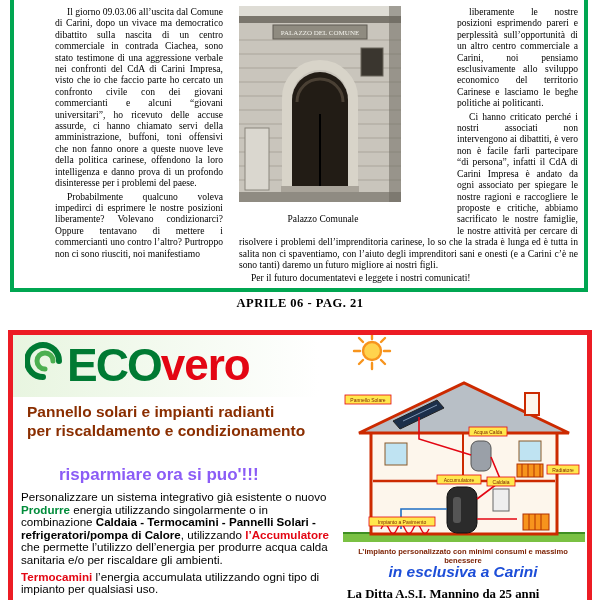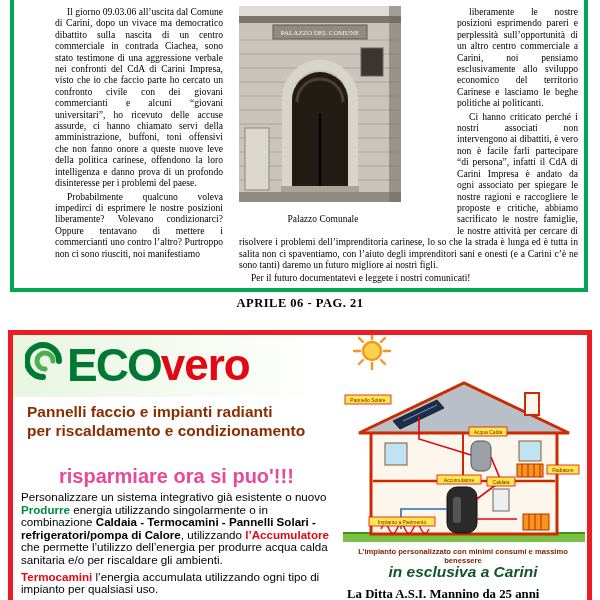--- a/index.html
+++ b/index.html
@@ -32,32 +32,32 @@
     font-family:"Liberation Sans", sans-serif;overflow:hidden;
   }
   .logo-bg{position:absolute;left:0;top:0;width:340px;height:62px;
     background:linear-gradient(90deg,#e8f5e0 0%,#ffffff 90%);}
   .logo{position:absolute;left:12px;top:2px;display:flex;}
   .logo-mark{margin-right:2px;}
   .logo-eco{font-size:46px;font-weight:bold;color:#007a33;letter-spacing:-2px;line-height:56px;}
   .logo-domus{font-size:44px;font-weight:bold;color:#e30613;letter-spacing:-1px;line-height:56px;}
   .ad-headline{position:absolute;left:14px;top:68px;font-size:15.5px;font-weight:bold;
     color:#8a2e00;line-height:18.5px;}
-  .ad-tagline{position:absolute;left:46px;top:130px;font-size:20px;font-weight:bold;color:#ec4899;}
+  .ad-tagline{position:absolute;left:46px;top:130px;font-size:17px;font-weight:bold;color:#8b5cf6;}
   .ad-body{position:absolute;left:8px;top:156px;width:320px;font-size:11.6px;line-height:12.6px;}
   .ad-body p{margin:0 0 4px 0;}
   .b{font-weight:bold;}
   .green-b{font-weight:bold;color:#008c3a;}
   .red-b{font-weight:bold;color:#e30613;}
   .sun{position:absolute;left:334px;top:-4px;}
   .house{position:absolute;left:328px;top:34px;}
   .house-caption{position:absolute;left:326px;top:212px;width:248px;text-align:center;
     font-size:7.6px;font-weight:bold;color:#7a1f00;}
   .exclusive{position:absolute;left:326px;top:228px;width:248px;text-align:center;
-    font-size:15.5px;font-weight:bold;font-style:italic;color:#14532d;}
+    font-size:15.5px;font-weight:bold;font-style:italic;color:#1d4ed8;}
   .company{position:absolute;left:334px;top:252px;width:244px;
     font-family:"Liberation Serif", serif;font-size:12.8px;font-weight:bold;line-height:15px;}
 </style>
 </head>
 <body>
 
 <div class="green-box">
   <div class="article-cols">
     <div class="col-left">
       <p class="art">Il giorno 09.03.06 all’uscita dal Comune di Carini, dopo un vivace ma democratico dibattito sulla nascita di un centro commerciale in contrada Ciachea, sono stato testimone di una aggressione verbale nei confronti del CdA di Carini Impresa, visto che io che faccio parte ho cercato un confronto civile con dei giovani commercianti e alcuni “giovani universitari”, ho ricevuto delle accuse assurde, ci hanno chiamato servi della amministrazione, buffoni, toni offensivi che non fanno onore a queste nuove leve della politica carinese, offendono la loro intelligenza e danno prova di un profondo disinteresse per i problemi del paese.</p>
@@ -119,21 +119,21 @@
   <div class="logo">
     <svg class="logo-mark" width="40" height="48" viewBox="0 0 40 48" xmlns="http://www.w3.org/2000/svg">
       <path d="M34,24 A16,16 0 1 0 18,40" fill="none" stroke="#007a33" stroke-width="6" stroke-linecap="round"></path>
       <path d="M28,24 A8,8 0 1 0 20,32" fill="none" stroke="#4caf50" stroke-width="5" stroke-linecap="round"></path>
     </svg>
     <span class="logo-eco">ECO</span>
       <span class="logo-domus">vero</span>
   </div>
 
   <div class="ad-headline">
-    <div>Pannelli faccio e impianti radianti</div>
+    <div>Pannello solari e impianti radianti</div>
     <div>per riscaldamento e condizionamento</div>
   </div>
 
   <div class="ad-tagline">risparmiare ora si puo'!!!</div>
 
   <div class="ad-body">
     <p><span>Personalizzare</span><span> un sistema integrativo già esistente o nuovo </span><span class="green-b">Produrre</span><span> energia utilizzando singolarmente o in combinazione </span><span class="b">Caldaia - Termocamini - Pannelli Solari - refrigeratori/pompa di Calore</span><span>, utilizzando </span><span class="red-b">l’Accumulatore</span><span> che permette l’utilizzo dell’energia per produrre acqua calda sanitaria e/o per riscaldare gli ambienti.</span></p>
     <p><span class="red-b">Termocamini</span><span> l’energia accumulata utilizzando ogni tipo di impianto per qualsiasi uso.</span></p>
   </div>
 

